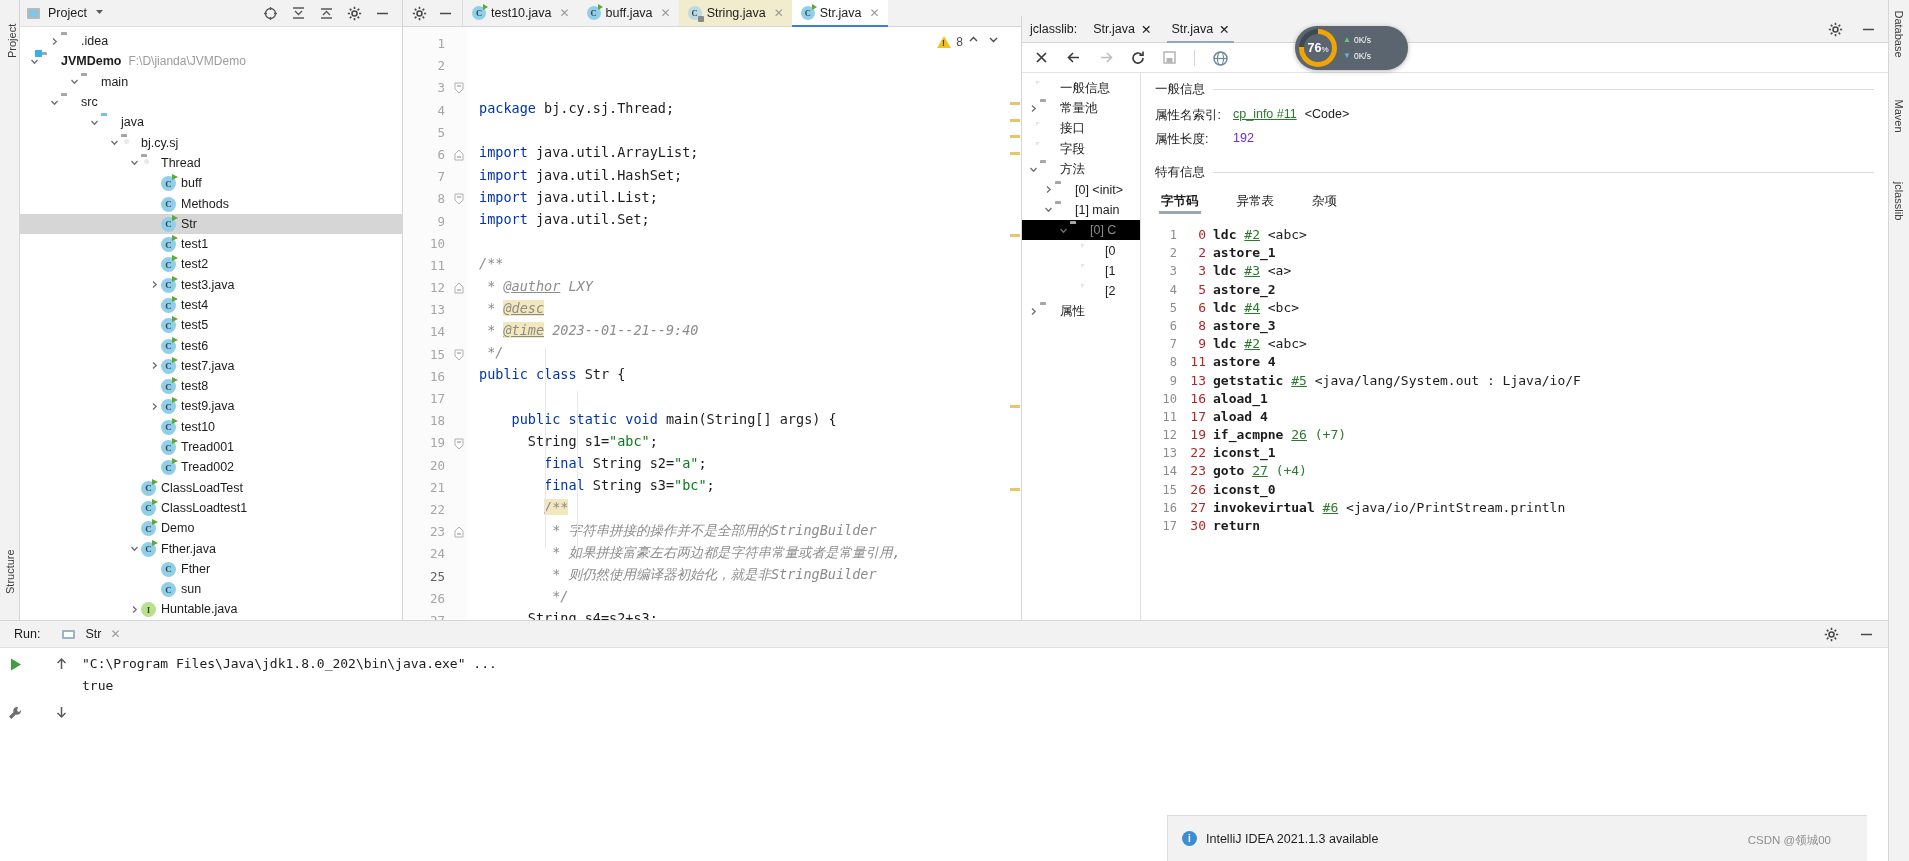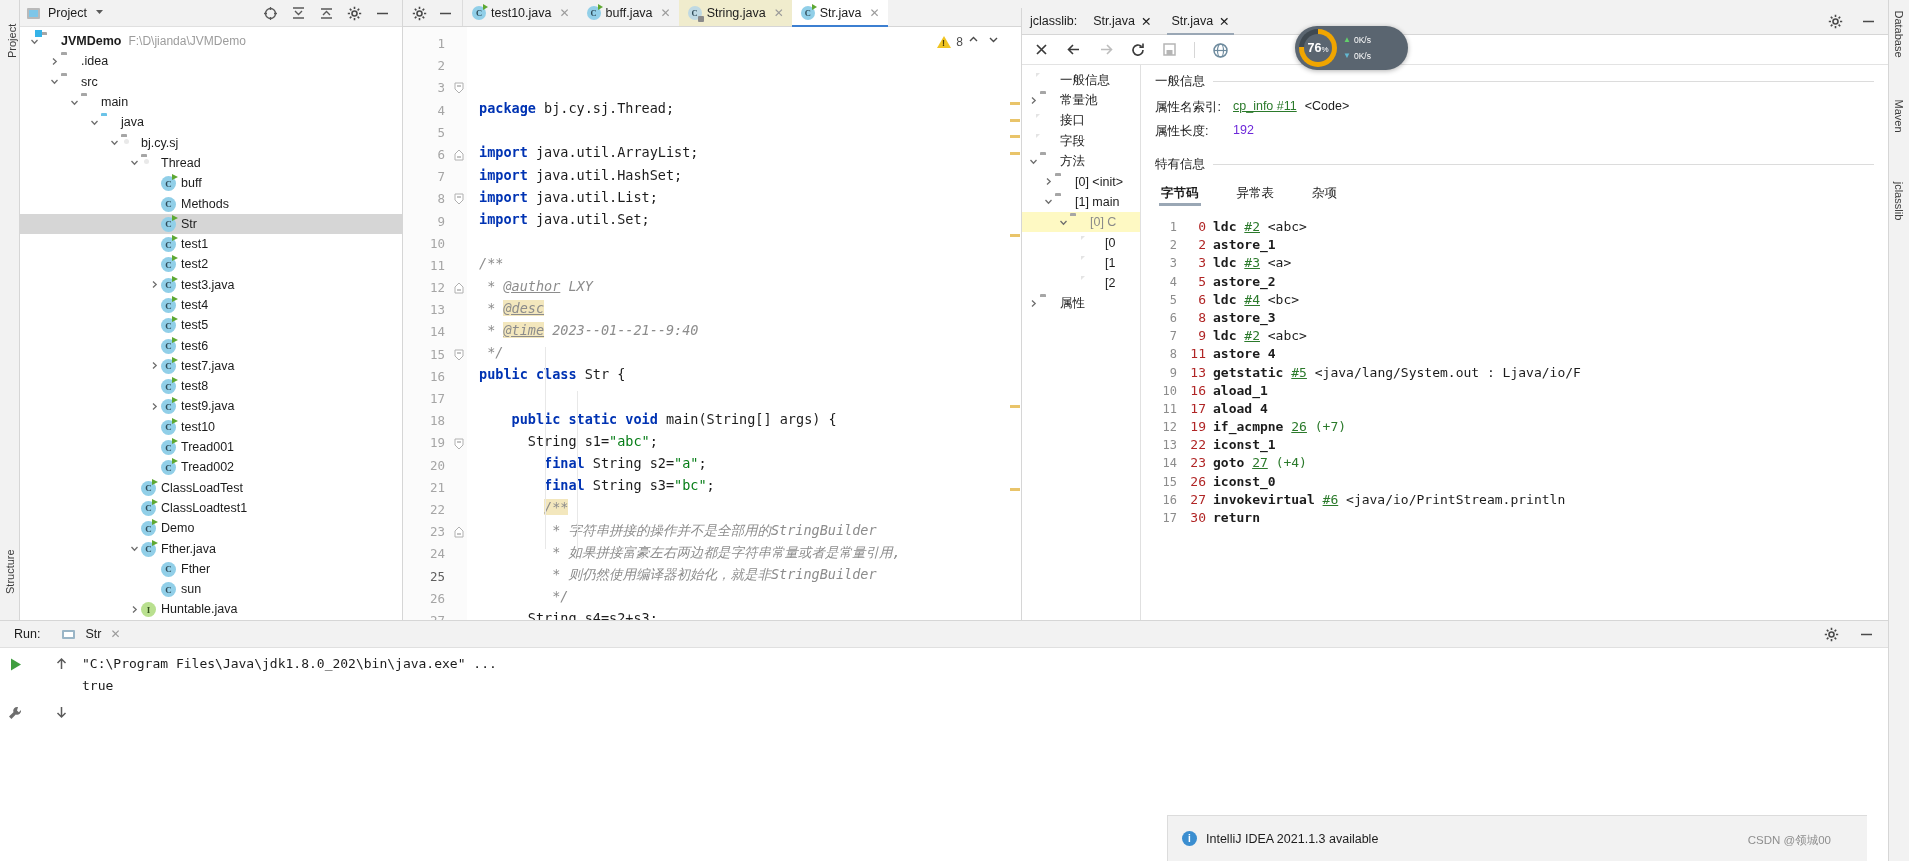--- a/index.html
+++ b/index.html
@@ -145,21 +145,21 @@
   .fold {
     position:absolute; left:3px; width:10px; height:11px; color:#9a9a9a;
   }
   .fold svg { display:block; }
   .code-text {
     flex:1; padding-top:6px; position:relative;
     font-family:"DejaVu Sans Mono", monospace; font-size:13.5px; white-space:pre;
     overflow:hidden;
   }
   .cline { height:22.2px; line-height:22.2px; padding-left:12px; }
-  .kw { color:#0033b3; font-weight:bold; }
+  .kw { color:#0033b3; font-weight:normal; }
   .str { color:#067d17; }
   .cmt { color:#8c8c8c; font-style:italic; }
   .tag { color:#8c8c8c; font-style:italic; text-decoration:underline; }
   .tag-hl { background:#f3e7bd; color:#8c8c8c; font-style:italic; text-decoration:underline; }
   .hl-y { background:#f3e7bd; }
   .indentguide { position:absolute; top:0; bottom:0; width:1px; background:#e8e8e8; }
 
   
   .markbar {
     position:absolute; right:0; top:0; width:12px; height:100%; background:#fff;
@@ -170,21 +170,21 @@
     font-size:12px; color:#4a4a4a; z-index:5; background:#fff; padding:1px 4px;
   }
   .warn-tri {
     width:0;height:0;border-left:7px solid transparent;border-right:7px solid transparent;
     border-bottom:12px solid #f0c420; position:relative;
   }
   .warn-tri:after{ content:"!"; position:absolute; left:-2.3px; top:2.4px; font-size:9px; color:#4a3a00; font-weight:bold;}
 
   
   .jc-panel {
-    position:absolute; left:1021px; top:8px; width:867px; height:620px;
+    position:absolute; left:1021px; top:16px; width:867px; height:620px;
     background:#fff; border-left:1px solid #d6d6d6;
   }
   .jc-tabbar {
     height:27px; background:#f2f2f2; display:flex; align-items:center;
     padding-left:8px; gap:12px; border-bottom:1px solid #d6d6d6; position:relative;
   }
   .jc-tabbar .lbl { font-size:12.5px; color:#1c1c1c; }
   .jc-tab { display:flex; align-items:center; gap:6px; font-size:12.5px; padding:0 4px; position:relative; height:27px;}
   .jc-tab.active:after{ content:""; position:absolute;left:0;right:0;bottom:0;height:2px;background:#9aa7b5;}
   .jc-right-icons { margin-left:auto; display:flex; align-items:center; gap:18px; padding-right:12px;}
@@ -192,21 +192,21 @@
   .jc-toolbar {
     height:30px; display:flex; align-items:center; gap:17px; padding-left:12px;
     border-bottom:1px solid #e3e3e3; background:#fff;
   }
   .jc-body { display:flex; height:562px; }
   .jc-tree {
     width:119px; flex:none; border-right:1px solid #e0e0e0; padding-top:5px;
     font-size:12.5px; overflow:hidden; background:#fff;
   }
   .jc-node { height:20.3px; display:flex; align-items:center; white-space:nowrap; padding-left:3px; }
-  .jc-node.sel { background:#fef9c3; }
+  .jc-node.sel { background:#000000; }
   .jc-node .tdoc {
     width:11px;height:13px;background:#b6b6b6;border-radius:1px;flex:none; position:relative; top:1px;
   }
   .jc-node .tdoc:after{content:"";position:absolute;right:0;top:0;border-left:4px solid #e4e4e4;border-bottom:4px solid transparent;}
   .jc-detail { flex:1; padding:8px 14px 0 14px; overflow:hidden; }
   .jc-section {
     display:flex; align-items:center; gap:8px; font-size:12.5px; color:#1c1c1c; margin-bottom:9px;
   }
   .jc-section .rule { flex:1; height:1px; background:#dcdcdc; }
   .jc-kv { display:flex; font-size:12.5px; margin-bottom:7px; }
@@ -344,59 +344,59 @@
         </span>
         <span class="ic">
           <svg width="15" height="15" viewBox="0 0 15 15">
               <path d="M2 7.5h11" stroke="#4a4a4a" stroke-width="1.5"></path>
             </svg>
         </span>
       </span>
     </div>
     <div class="tree" id="proj-tree">
         <div class="node">
+          <span style="display:inline-block;width:24px;flex:none;"></span>
+          <span class="arrow">
+            <svg width="11" height="11" viewBox="0 0 11 11">
+              <path d="M4 2.5L7.2 5.5L4 8.5" stroke="#6e6e6e" stroke-width="1.3" fill="none"></path>
+            </svg>
+          </span>
+          <span class="n-icon"><span class="folder"></span></span>
+          <span class="n-label">.idea</span>
+        </div>
+        <div class="node">
           <span style="display:inline-block;width:4px;flex:none;"></span>
           <span class="arrow">
             <svg width="11" height="11" viewBox="0 0 11 11">
               <path d="M2.5 4L5.5 7.2L8.5 4" stroke="#6e6e6e" stroke-width="1.3" fill="none"></path>
             </svg>
           </span>
           <span class="n-icon"><span class="folder mod"></span></span>
           <span class="n-label bold">JVMDemo</span>
           <span class="n-path">F:\D\jianda\JVMDemo</span>
         </div>
         <div class="node">
-          <span style="display:inline-block;width:24px;flex:none;"></span>
-          <span class="arrow">
-            <svg width="11" height="11" viewBox="0 0 11 11">
-              <path d="M4 2.5L7.2 5.5L4 8.5" stroke="#6e6e6e" stroke-width="1.3" fill="none"></path>
+          <span style="display:inline-block;width:44px;flex:none;"></span>
+          <span class="arrow">
+            <svg width="11" height="11" viewBox="0 0 11 11">
+              <path d="M2.5 4L5.5 7.2L8.5 4" stroke="#6e6e6e" stroke-width="1.3" fill="none"></path>
             </svg>
           </span>
           <span class="n-icon"><span class="folder"></span></span>
-          <span class="n-label">.idea</span>
+          <span class="n-label">main</span>
         </div>
         <div class="node">
           <span style="display:inline-block;width:24px;flex:none;"></span>
           <span class="arrow">
             <svg width="11" height="11" viewBox="0 0 11 11">
               <path d="M2.5 4L5.5 7.2L8.5 4" stroke="#6e6e6e" stroke-width="1.3" fill="none"></path>
             </svg>
           </span>
           <span class="n-icon"><span class="folder"></span></span>
           <span class="n-label">src</span>
-        </div>
-        <div class="node">
-          <span style="display:inline-block;width:44px;flex:none;"></span>
-          <span class="arrow">
-            <svg width="11" height="11" viewBox="0 0 11 11">
-              <path d="M2.5 4L5.5 7.2L8.5 4" stroke="#6e6e6e" stroke-width="1.3" fill="none"></path>
-            </svg>
-          </span>
-          <span class="n-icon"><span class="folder"></span></span>
-          <span class="n-label">main</span>
         </div>
         <div class="node">
           <span style="display:inline-block;width:64px;flex:none;"></span>
           <span class="arrow">
             <svg width="11" height="11" viewBox="0 0 11 11">
               <path d="M2.5 4L5.5 7.2L8.5 4" stroke="#6e6e6e" stroke-width="1.3" fill="none"></path>
             </svg>
           </span>
           <span class="n-icon"><span class="folder blue"></span></span>
           <span class="n-label">java</span>

